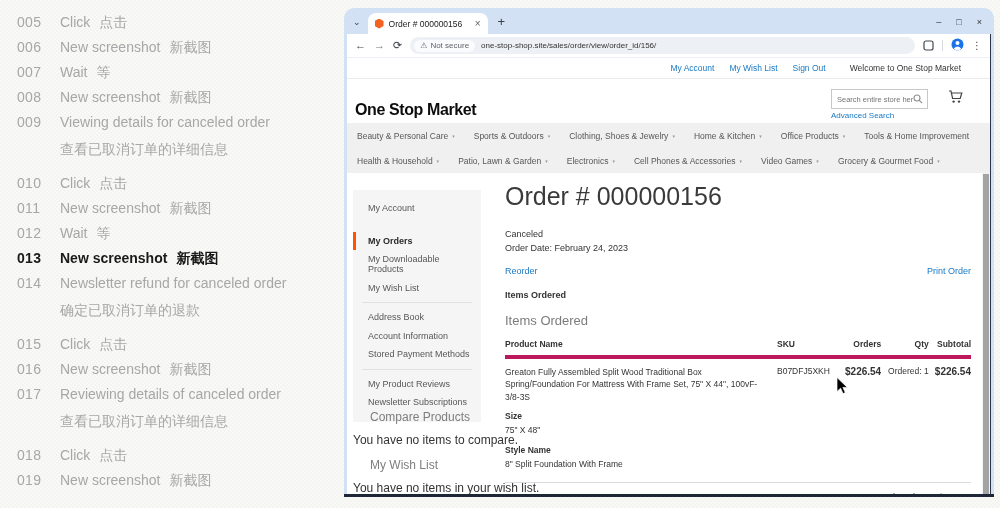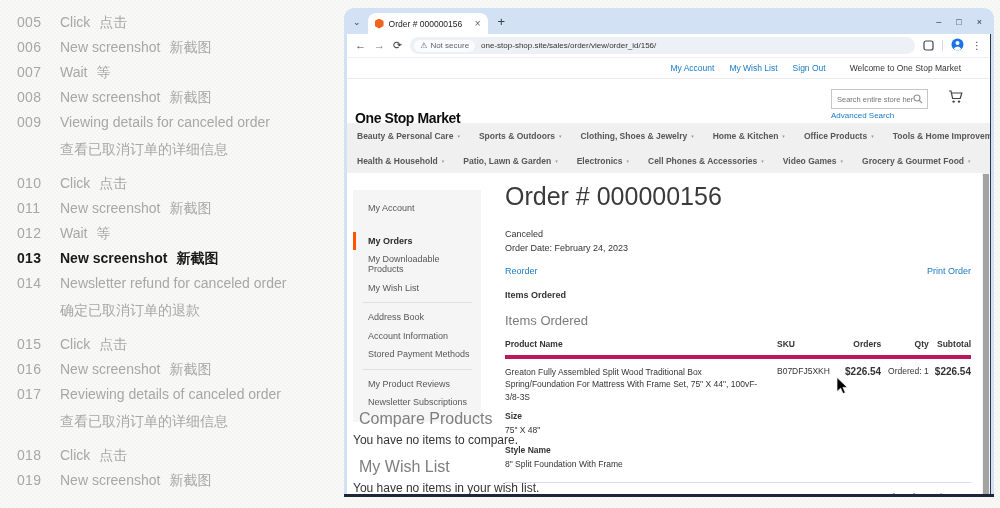--- a/index.html
+++ b/index.html
@@ -40,36 +40,36 @@
   .url { color:#333; white-space:nowrap; }
   .tb-right { display:flex; align-items:center; gap:8px; }
   .tb-sep { width:1px; height:11px; background:#d5d9de; }
   .dots { font-size:10px; color:#43474d; }
   
   .page { position:relative; height:436px; background:#fff; overflow:hidden; }
   .toplinks { height:21px; display:flex; justify-content:flex-end; align-items:center; gap:15px; padding-right:29px; font-size:8.5px; border-bottom:1px solid #ebebeb; }
   .toplinks a { color:#1979c3; text-decoration:none; }
   .welcome { color:#333; margin-left:9px; }
   .hdr { position:relative; height:44px; }
-  .logo { position:absolute; left:8px; top:31px; font-size:14px; font-weight:700; letter-spacing:-.4px; color:#0d0d0d; transform:scaleY(1.05); }
+  .logo { position:absolute; left:8px; top:22px; font-size:16px; font-weight:700; letter-spacing:-.4px; color:#0d0d0d; transform:scaleY(1.05); }
   .searchbox { position:absolute; right:62px; top:10px; width:97px; height:20px; border:1px solid #c7c7c7; display:flex; align-items:center; padding:0 4px 0 5px; background:#fff; }
   .searchbox input { border:0; outline:0; width:100%; font-size:7.5px; color:#757575; font-family:inherit; background:transparent; }
   .adv { position:absolute; right:62px; width:97px; top:32px; font-size:8px; color:#1979c3; text-decoration:none; }
   .cart { position:absolute; right:27px; top:11px; }
-  .nav { height:50px; background:#f0f0f0; padding-left:10px; font-size:8.5px; font-weight:700; color:#575757; }
+  .nav { height:50px; background:#f0f0f0; padding-left:10px; font-size:8.5px; font-weight:400; color:#575757; }
   .nav-row { height:25px; display:flex; align-items:center; gap:19px; }
   .nav-item { display:flex; align-items:center; white-space:nowrap; }
   .nav-item .caret { font-size:5px; color:#9b9b9b; margin-left:4px; }
   .content { position:relative; height:321px; }
   
   .sideblock { position:absolute; left:6px; top:17px; width:128px; background:#f5f5f5; padding:9px 0 10px; font-size:9px; color:#575757; }
   .side-item { padding:4px 8px 4.5px 12px; border-left:3px solid transparent; }
   .side-item.cur { color:#2b2b2b; font-weight:700; border-left-color:#ff5501;margin-top:14px; }
   .side-div { border-top:1px solid #e1e1e1; margin:5px 9px; }
-  .blk-title { position:absolute; left:12px; font-size:16px; color:#7e7e7e; }
+  .blk-title { position:absolute; left:23px; font-size:12px; color:#7e7e7e; }
   .blk-empty { position:absolute; left:6px; font-size:12px; color:#333; }
   
   .main { position:absolute; left:158px; top:9px; width:466px; color:#333; }
   .order-title { font-size:25px; font-weight:400; color:#3a3a3a; margin-bottom:18px; }
   .status { font-size:9px; margin-bottom:4px; }
   .odate { font-size:9px; margin-bottom:13px; }
   .actions { display:flex; justify-content:space-between; font-size:9px; margin-bottom:14px;text-align:center; }
   .actions a { color:#1979c3; text-decoration:none; }
   .order-tab { font-size:9px; font-weight:700; margin-bottom:13px; }
   .items-title { font-size:13px; color:#7c7c7c; margin-bottom:7px; }

